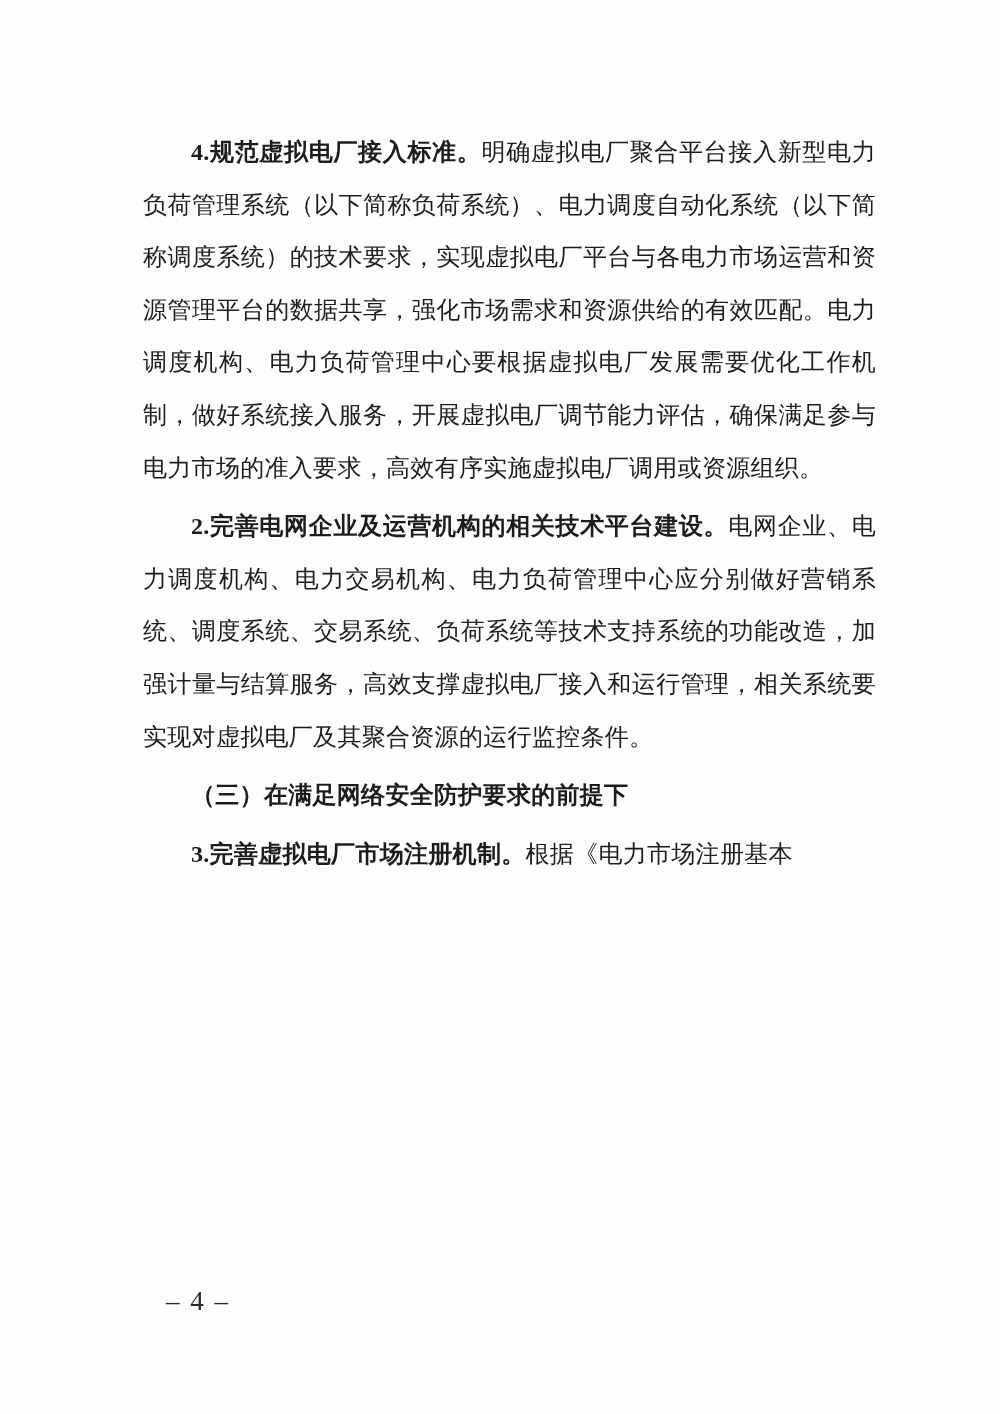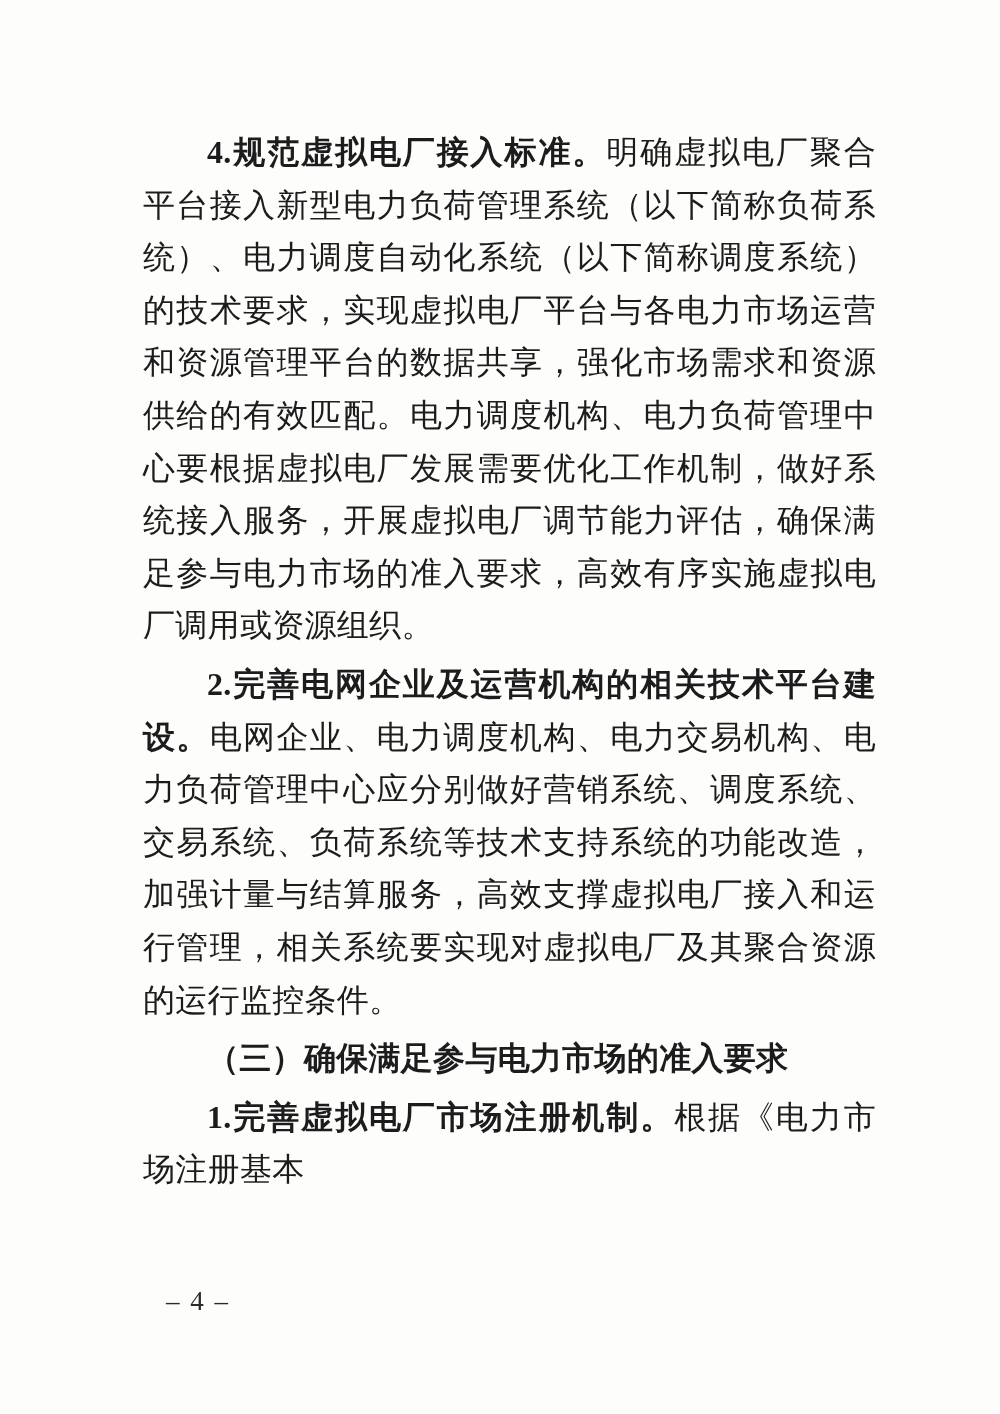--- a/index.html
+++ b/index.html
@@ -17,21 +17,21 @@
     overflow: hidden;
   }
   .content {
     position: absolute;
     left: 143px;
     top: 126px;
     width: 733px;
   }
   .para {
     margin: 0;
-    font-size: 32px;
+    font-size: 24px;
     line-height: 52.6px;
     text-align: justify;
     text-justify: inter-character;
     text-indent: 2em;
     letter-spacing: 0.3px;
   }
   .para + .para {
     margin-top: 6px;
   }
   .para .lead {
@@ -53,20 +53,20 @@
 <body>
 
 <div class="page">
   <div class="content">
 
     <p class="para"><span class="lead">4.规范虚拟电厂接入标准。</span><span>明确虚拟电厂聚合平台接入新型电力负荷管理系统（以下简称负荷系统）、电力调度自动化系统（以下简称调度系统）的技术要求，实现虚拟电厂平台与各电力市场运营和资源管理平台的数据共享，强化市场需求和资源供给的有效匹配。电力调度机构、电力负荷管理中心要根据虚拟电厂发展需要优化工作机制，做好系统接入服务，开展虚拟电厂调节能力评估，确保满足参与电力市场的准入要求，高效有序实施虚拟电厂调用或资源组织。</span></p>
 
     <p class="para"><span class="lead">2.完善电网企业及运营机构的相关技术平台建设。</span><span>电网企业、电力调度机构、电力交易机构、电力负荷管理中心应分别做好营销系统、调度系统、交易系统、负荷系统等技术支持系统的功能改造，加强计量与结算服务，高效支撑虚拟电厂接入和运行管理，相关系统要实现对虚拟电厂及其聚合资源的运行监控条件。</span></p>
 
 
-    <p class="para section-heading">（三）确保满足参与电力市场的准入要求</p>
+    <p class="para section-heading">（三）在满足网络安全防护要求的前提下</p>
 
-    <p class="para"><span class="lead">1.完善虚拟电厂市场注册机制。</span><span>根据《电力市场注册基本</span></p>
+    <p class="para"><span class="lead">3.完善虚拟电厂市场注册机制。</span><span>根据《电力市场注册基本</span></p>
 
   </div>
 
   <div class="page-number">– 4 –</div>
 </div>
 
 </body></html>

